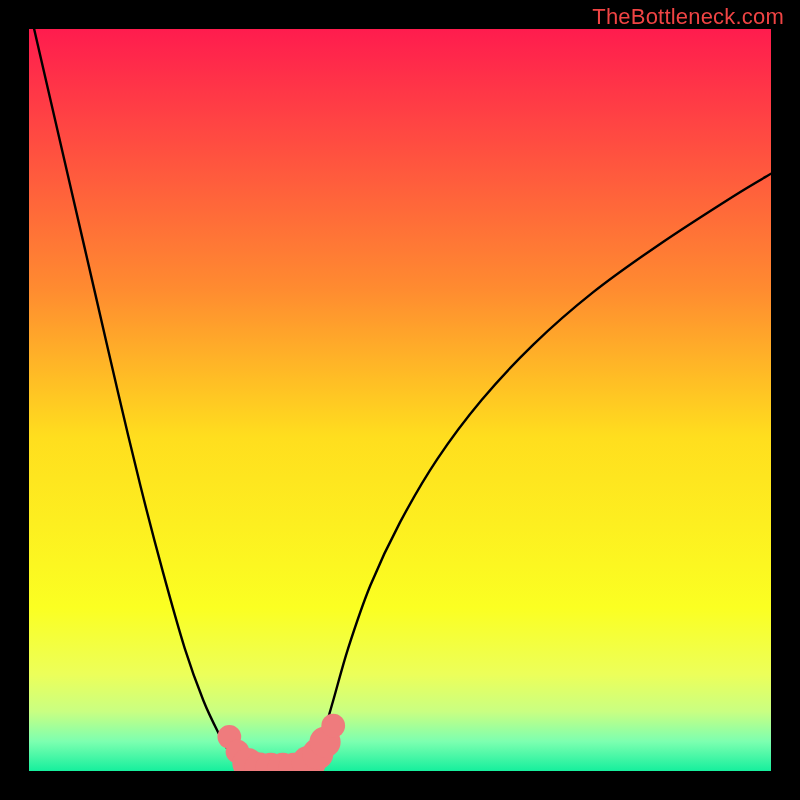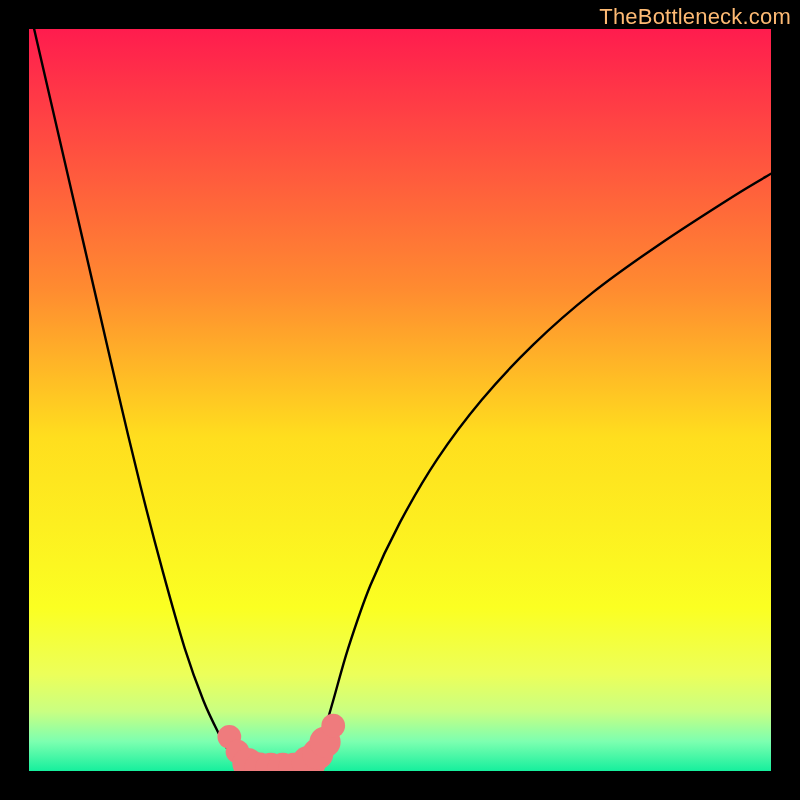--- a/index.html
+++ b/index.html
@@ -20,22 +20,22 @@
     position: absolute;
     left: 29px;
     top: 29px;
     width: 742px;
     height: 742px;
     overflow: hidden;
   }
   .watermark {
     position: absolute;
     top: 4px;
-    right: 9px;
-    color: #fdba74;
+    right: 16px;
+    color: #ef4444;
     font-size: 22px;
     font-weight: 500;
     letter-spacing: 0.2px;
     user-select: none;
   }
   svg { display: block; }
 </style>
 </head>
 <body>
 

